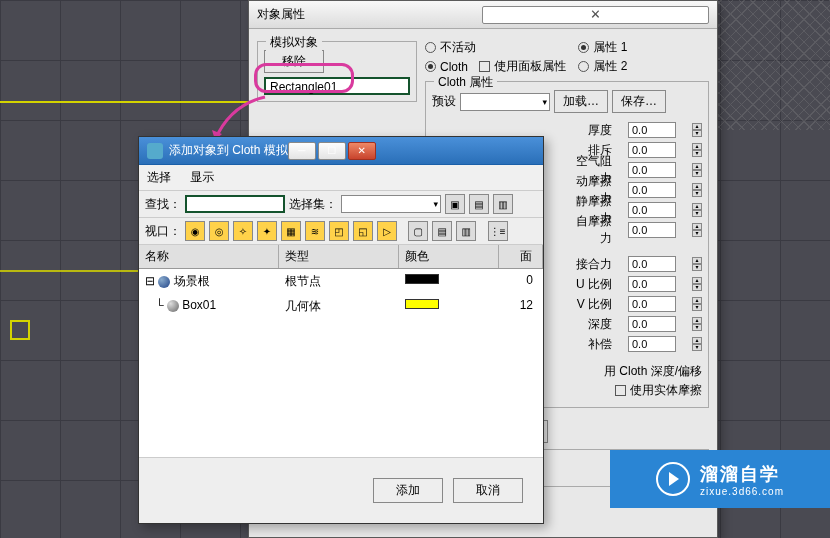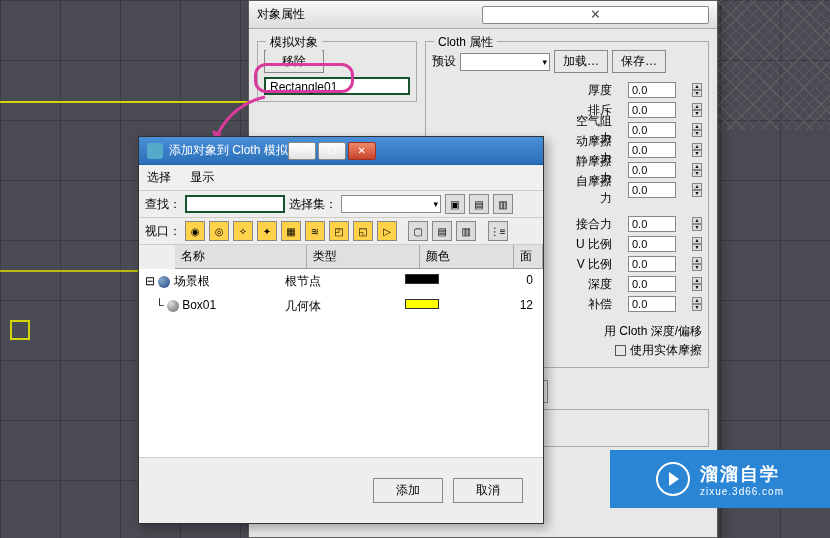--- a/index.html
+++ b/index.html
@@ -50,21 +50,21 @@
     
     .dialog-child { top: 136px; left: 138px; width: 406px; height: 388px; background:#eee; border:1px solid #333; }
     .menubar { background:#f0f0f0; padding:4px 8px; border-bottom:1px solid #ccc; }
     .menubar span { margin-right:16px; cursor:pointer; }
     .toolbar-row { display:flex; align-items:center; gap:4px; padding:3px 6px; background:#eee; border-bottom:1px solid #ccc; }
     .tool-icon { width:20px; height:20px; background:#ffd24a; border:1px solid #888; display:inline-flex; align-items:center; justify-content:center; font-size:10px; cursor:pointer; }
     .tool-icon.gray { background:#ddd; }
     .dropdown { background:#fff; border:1px solid #888; height:18px; width:60px; padding:0 2px; display:inline-flex; align-items:center; }
     .dropdown::after { content:'▾'; margin-left:auto; font-size:9px; }
 
-    .list-header { display:flex; background:#e0e0e0; border-bottom:1px solid #999;margin-left:36px; }
+    .list-header { display:flex; background:#e0e0e0; border-bottom:1px solid #999; }
     .list-header > div { padding:3px 6px; border-right:1px solid #aaa; font-size:12px; }
     .col-name { width:140px; } .col-type { width:120px; } .col-color { width:100px; } .col-face { flex:1; text-align:right; padding-right:10px !important; }
 
     .list-body { background:#fff; height:230px; overflow:auto; }
     .list-row { display:flex; padding:2px 0; }
     .list-row > div { padding:2px 6px; }
     .tree-icon { width:12px; height:12px; display:inline-block; vertical-align:middle; }
     .globe { background: radial-gradient(circle at 30% 30%, #8ac, #248); border-radius:50%; }
     .sphere { background: radial-gradient(circle at 30% 30%, #ddd, #666); border-radius:50%; }
     .color-swatch { width:34px; height:10px; display:inline-block; border:1px solid #333; }
@@ -104,20 +104,39 @@
       <div style="width:160px;">
         <div class="groupbox">
           <div class="groupbox-title">模拟对象</div>
           <div style="display:flex; gap:4px;">
             <span class="btn btn-wide">移除</span>
           </div>
           <div class="textbox" style="margin-top:4px; height:18px;">Rectangle01</div>
         </div>
       </div>
       <div style="flex:1;">
+        <div style="display:flex; gap:12px;">
+          <div>
+            <div class="radio-row">
+                <span class="radio-dot"></span>
+                <span>不活动</span>
+              </div>
+            <div class="radio-row"><span class="radio-dot checked"></span><span>Cloth</span> &nbsp;<span class="chk"></span> <span>使用面板属性</span></div>
+          </div>
+          <div>
+            <div class="radio-row">
+                <span class="radio-dot checked"></span>
+                <span>属性 1</span>
+              </div>
+            <div class="radio-row">
+                <span class="radio-dot"></span>
+                <span>属性 2</span>
+              </div>
+          </div>
+        </div>
         <div class="groupbox" style="margin-top:4px;">
           <div class="groupbox-title">Cloth 属性</div>
           <div style="display:flex; align-items:center; gap:4px; margin-bottom:6px;">
             <span>预设</span>
             <span class="dropdown" style="width:90px;"></span>
             <span class="btn">加载…</span>
             <span class="btn">保存…</span>
           </div>
           <div style="display:flex; justify-content:flex-end;">
             <div style="width:130px;">

